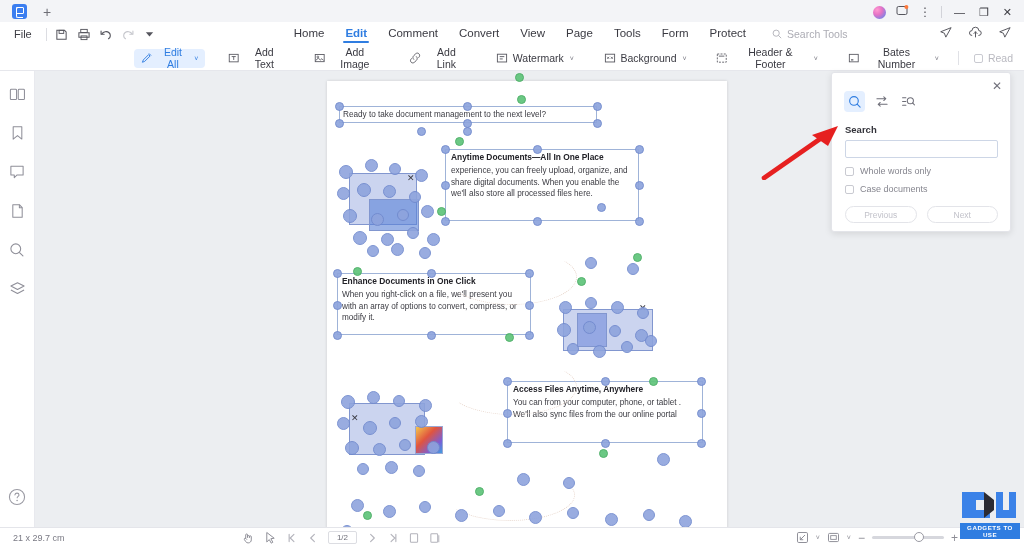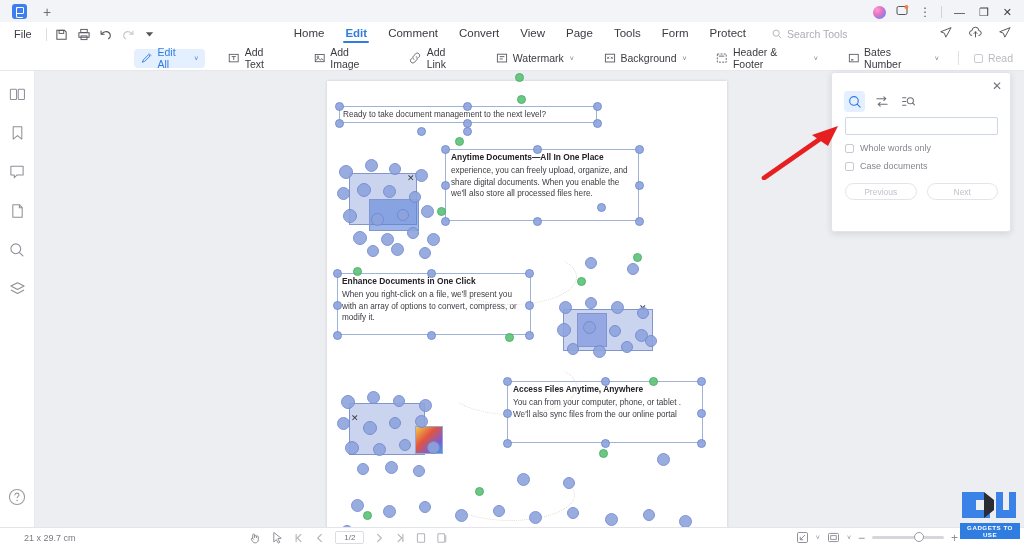--- a/index.html
+++ b/index.html
@@ -74,21 +74,21 @@
   .menubar-right { margin-left: auto; display: flex; align-items: center; gap: 15px; padding-right: 12px; }
 
   
   .ribbon {
     position: absolute; top: 46px; left: 0; width: 1024px; height: 25px;
     background: #ffffff; display: flex; align-items: center;
     border-bottom: 1px solid #e6e7ec;
   }
   .rb {
     display: flex; align-items: center; gap: 5px; font-size: 10.5px;
-    color: #3a3a42; height: 19px; padding: 0 7px; border-radius: 4px; margin-right: 4px;
+    color: #3a3a42; height: 19px; padding: 0 7px; border-radius: 4px; margin-right: 4px; text-align: center;
   }
   .rb.first { margin-left: 134px; }
   .rb.active { background: #e4efff; color: #2f7de1; }
   .rb .caret { font-size: 7px; color: #7a7a84; margin-left: 1px; }
   .rb.active .caret { color: #2f7de1; }
   .rb-gap { width: 12px; }
   .rb-sep { width: 1px; height: 14px; background: #e0e1e6; margin: 0 8px; }
   .rb.dim { color: #b9b9c0; }
   .chk-box {
     width: 9px; height: 9px; border: 1px solid #c9cad1; border-radius: 2px; background: #fff;
@@ -167,21 +167,21 @@
 
   
   .arrow { position: absolute; left: 760px; top: 124px; pointer-events: none; }
 
   
   .statusbar {
     position: absolute; top: 527px; left: 0; width: 1024px; height: 20px;
     background: #ffffff; border-top: 1px solid #e4e5ea;
     display: flex; align-items: center;
   }
-  .sb-size { font-size: 9px; color: #7a7a84; padding-left: 24px; }
+  .sb-size { font-size: 9px; color: #7a7a84; padding-left: 13px; }
   .sb-center { margin-left: auto; margin-right: auto; display: flex; align-items: center; gap: 9px; }
   .sb-ic { color: #8d8d96; display: flex; align-items: center; }
   .pg-input {
     width: 29px; height: 13px; border: 1px solid #dcdde2; border-radius: 2px;
     font-size: 8px; color: #6f6f79; display: flex; align-items: center; justify-content: center;
   }
   .sb-right { margin-left: auto; display: flex; align-items: center; gap: 7px; padding-right: 66px; }
   .zslider { width: 72px; height: 3px; background: #d6d7dd; border-radius: 2px; position: relative; }
   .zknob {
     position: absolute; left: 42px; top: -4px; width: 10px; height: 10px;
@@ -586,20 +586,21 @@
           </svg>
       </span>
       <span class="sp-tab">
         <svg width="15" height="13" viewBox="0 0 16 14" fill="none">
             <path d="M1.6 3h3.6M1.6 7h3.6M1.6 11h3.6" stroke="#6e6e78" stroke-width="1.1" stroke-linecap="round"></path>
             <circle cx="10" cy="6.2" r="3.3" stroke="#6e6e78" stroke-width="1.1"></circle>
             <path d="M12.4 8.6l2 2" stroke="#6e6e78" stroke-width="1.1" stroke-linecap="round"></path>
           </svg>
       </span>
     </div>
+    <div class="sp-label">Search</div>
     <div class="sp-input" placeholder=""></div>
     <div class="sp-check">
       <span class="chk-box"></span>
       <span>Whole words only</span>
     </div>
     <div class="sp-check">
       <span class="chk-box"></span>
       <span>Case documents</span>
     </div>
     <div class="sp-btns">

